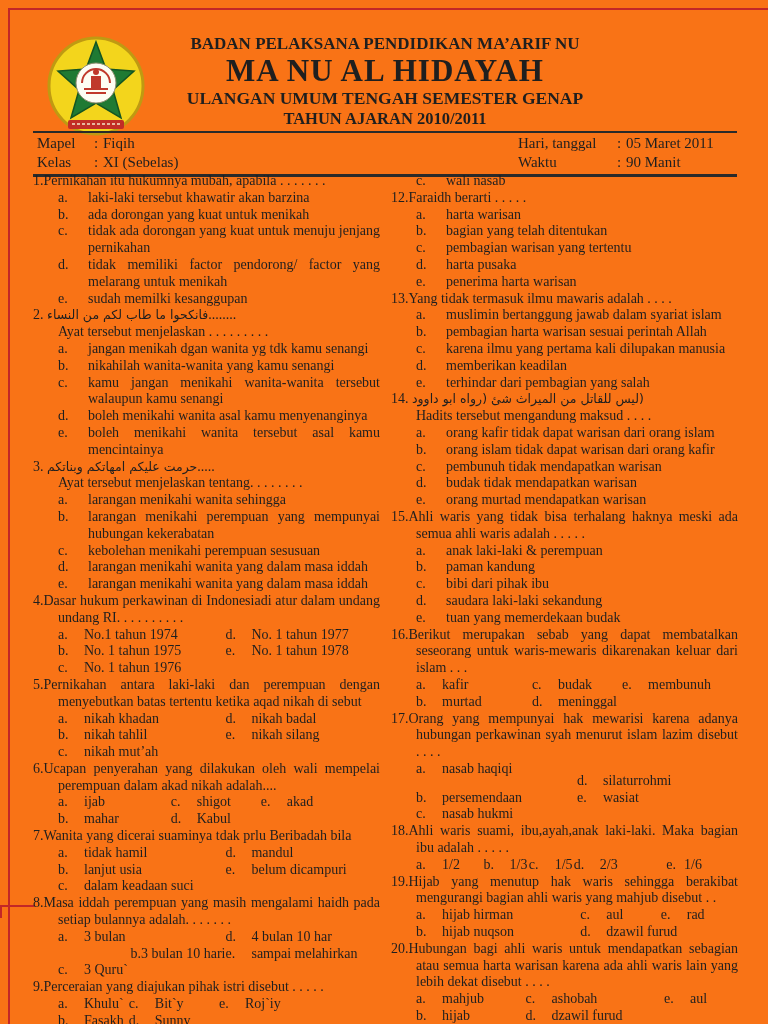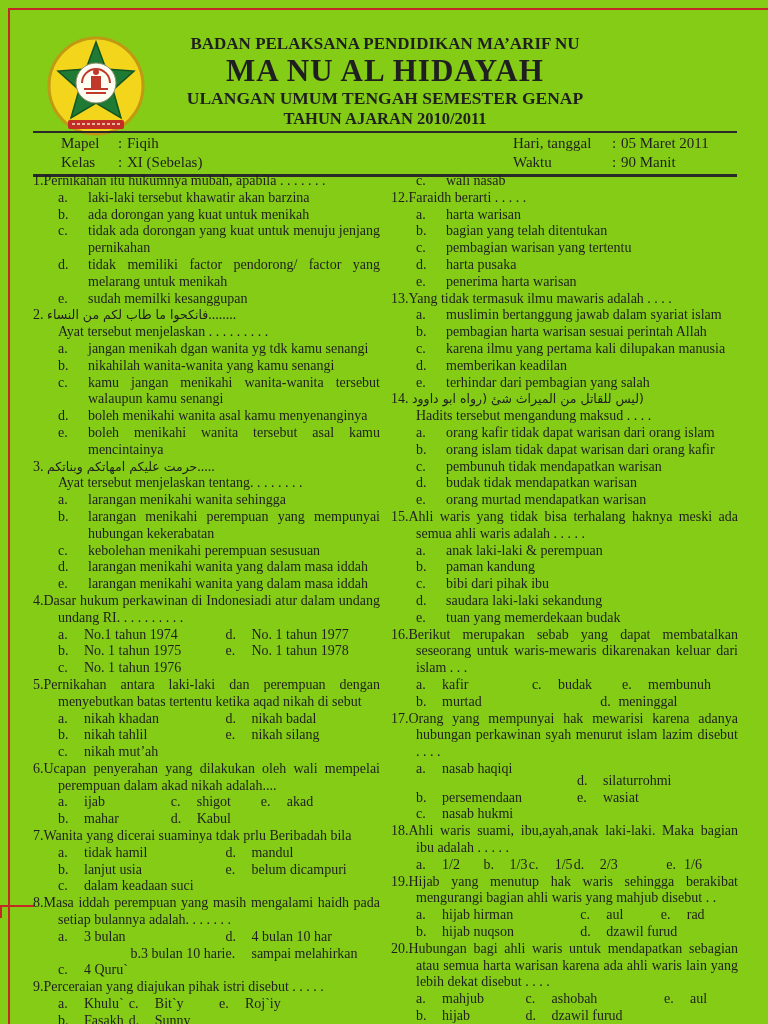--- a/index.html
+++ b/index.html
@@ -1,37 +1,37 @@
 <!DOCTYPE html>
 <html><head>
 <meta charset="utf-8">
 <style>
   html,body{margin:0;padding:0;background:#888;}
-  .page{position:relative;width:768px;height:1024px;background:#84cc16;overflow:hidden;
+  .page{position:relative;width:768px;height:1024px;background:#f97316;overflow:hidden;
         font-family:"Liberation Serif",serif;color:#1f1f1f;}
   
   .red-top{position:absolute;left:8px;top:8px;right:0;height:2px;background:#c32727;}
   .red-left{position:absolute;left:8px;top:8px;bottom:0;width:2px;background:#c32727;}
   .red-tick-h{position:absolute;left:0;top:905px;width:34px;height:2px;background:#c32727;}
   .red-tick-v{position:absolute;left:0;top:905px;width:2px;height:13px;background:#c32727;}
   
   .hdr{position:absolute;top:34px;left:33px;right:31px;text-align:center;}
   .org{font-size:17px;font-weight:bold;line-height:20px;}
   .school{font-size:31px;font-weight:bold;line-height:34px;letter-spacing:1px;}
   .exam{font-size:17.5px;font-weight:bold;line-height:21px;}
   .year{font-size:16.5px;font-weight:bold;line-height:20px;}
   .logo{position:absolute;left:13px;top:2px;width:100px;height:100px;}
   
   .info{position:absolute;top:131px;left:33px;right:31px;border-top:2px solid #2a2a2a;
         border-bottom:3px solid #2a2a2a;padding:1px 0 2px;font-size:15px;}
   .info-row{display:flex;height:19px;line-height:19px;}
-  .info-l{width:452px;display:flex;padding-left:4px;margin-left:24px;}
+  .info-l{width:452px;display:flex;padding-left:4px;}
   .info-r{flex:1;display:flex;}
   .il{width:52px;}  .ic{width:14px;text-align:center;}
-  .irl{width:94px;} .irc{width:14px;text-align:center;}
+  .irl{width:94px;margin-left:29px;} .irc{width:14px;text-align:center;}
   
   .cols{position:absolute;top:173px;left:33px;right:31px;display:flex;gap:11px;
         font-size:14px;line-height:16.8px;}
   .col{width:347px;flex:0 0 347px;}
   .q{margin:0;}
   .stem{padding-left:25px;text-indent:-25px;text-align:justify;}
   .stem2{padding-left:25px;text-align:justify;}
   .olist{position:relative;padding-left:55px;text-align:justify;}
   .olist .ol{position:absolute;left:25px;top:0;}
   .orow{display:flex;padding-left:25px;}
@@ -184,21 +184,21 @@
           <div class="stem"><span class="qn">8.</span><span>Masa iddah perempuan yang masih mengalami haidh pada setiap bulannya adalah. . . . . . .</span></div>
           <div class="orow">
             <span class="ocell" style="width: 52%;"><span class="ol">a.</span><span class="ot">3 bulan</span></span>
             <span class="ocell" style="width: 48%;"><span class="ol">d.</span><span class="ot">4 bulan 10 har</span></span>
           </div>
           <div class="orow">
             <span class="ocell" style="width: 52%; text-align: right;"><span class="ol">b.</span><span class="ot">3 bulan 10 hari</span></span>
             <span class="ocell" style="width: 48%;"><span class="ol">e.</span><span class="ot">sampai melahirkan</span></span>
           </div>
           <div class="orow">
-            <span class="ocell" style="width: 100%;"><span class="ol">c.</span><span class="ot">4 Quru`</span></span>
+            <span class="ocell" style="width: 100%;"><span class="ol">c.</span><span class="ot">3 Quru`</span></span>
           </div>
         </div>
         <div class="q">
           <div class="stem"><span class="qn">9.</span><span>Perceraian yang diajukan pihak istri disebut . . . . .</span></div>
           <div class="orow">
             <span class="ocell" style="width: 22%;"><span class="ol">a.</span><span class="ot">Khulu`</span></span>
             <span class="ocell" style="width: 28%;"><span class="ol">c.</span><span class="ot">Bit`y</span></span>
             <span class="ocell" style="width: 50%;"><span class="ol">e.</span><span class="ot">Roj`iy</span></span>
           </div>
           <div class="orow">
@@ -244,21 +244,21 @@
         </div>
         <div class="q">
           <div class="stem"><span class="qn">16.</span><span>Berikut merupakan sebab yang dapat membatalkan seseorang untuk waris-mewaris dikarenakan keluar dari islam . . .</span></div>
           <div class="orow">
             <span class="ocell" style="width: 36%;"><span class="ol">a.</span><span class="ot">kafir</span></span>
             <span class="ocell" style="width: 28%;"><span class="ol">c.</span><span class="ot">budak</span></span>
             <span class="ocell" style="width: 36%;"><span class="ol">e.</span><span class="ot">membunuh</span></span>
           </div>
           <div class="orow">
             <span class="ocell" style="width: 36%;"><span class="ol">b.</span><span class="ot">murtad</span></span>
-            <span class="ocell" style="width: 64%; text-align: center;"><span class="ol">d.</span><span class="ot">meninggal</span></span>
+            <span class="ocell" style="width: 64%;"><span class="ol">d.</span><span class="ot">meninggal</span></span>
           </div>
         </div>
         <div class="q">
           <div class="stem"><span class="qn">17.</span><span>Orang yang mempunyai hak mewarisi karena adanya hubungan perkawinan syah menurut islam lazim disebut . . . .</span></div>
           <div class="orow">
             <span class="ocell" style="width: 50%;"><span class="ol">a.</span><span class="ot">nasab haqiqi</span></span>
             <span class="ocell" style="width: 50%; margin-top: 12px;"><span class="ol">d.</span><span class="ot">silaturrohmi</span></span>
           </div>
           <div class="orow">
             <span class="ocell" style="width: 50%;"><span class="ol">b.</span><span class="ot">persemendaan</span></span>

